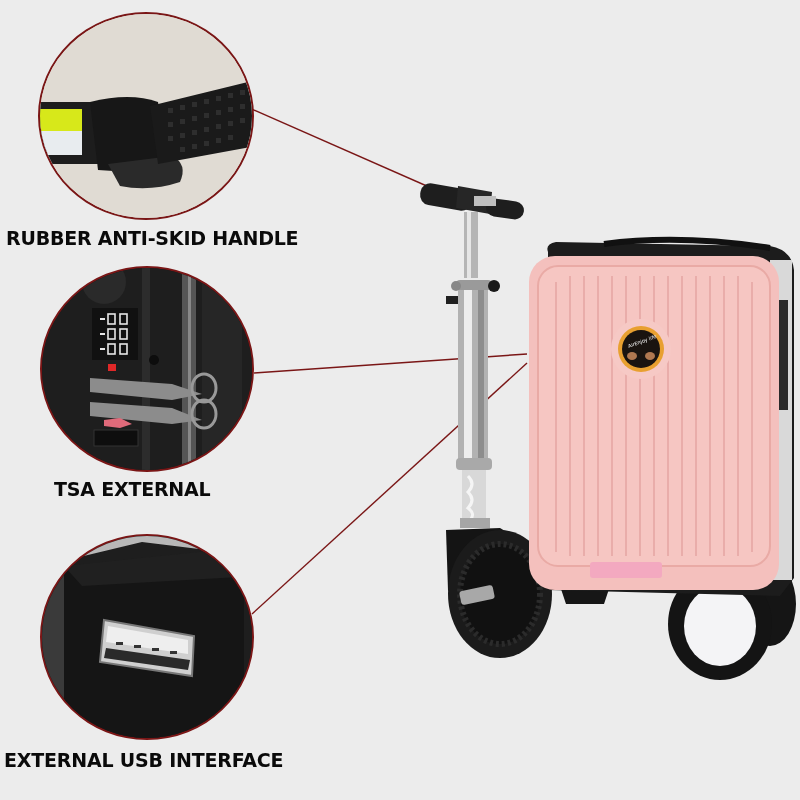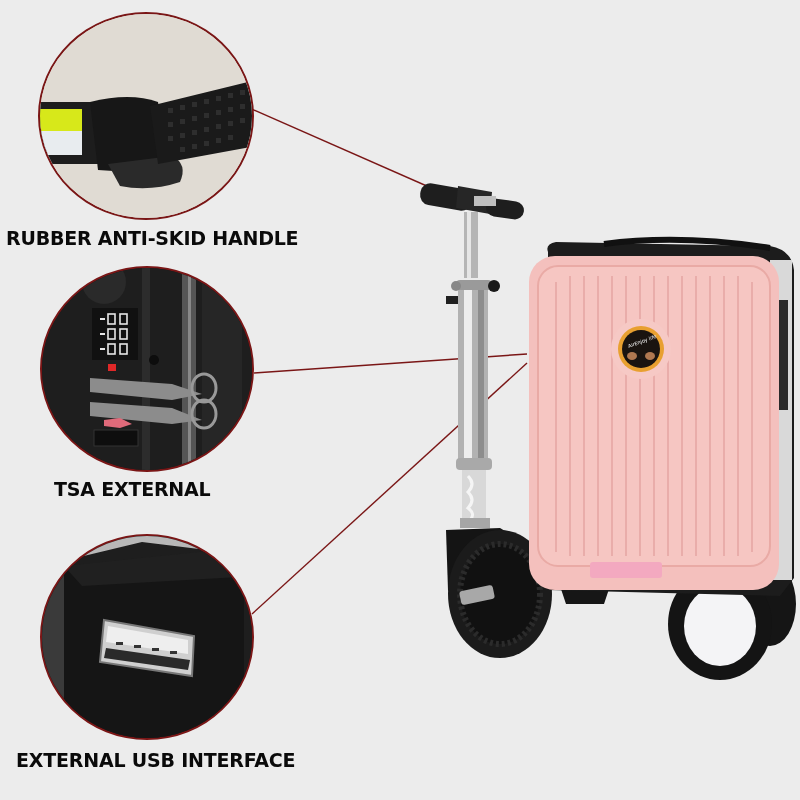--- a/index.html
+++ b/index.html
@@ -121,21 +121,21 @@
       <path d="M66 90 L146 104 L146 118 L64 106 Z" fill="#eeeeee"></path>
       <g fill="#333">
         <rect x="74" y="106" width="7" height="3"></rect>
           <rect x="92" y="109" width="7" height="3"></rect>
         <rect x="110" y="112" width="7" height="3"></rect>
           <rect x="128" y="115" width="7" height="3"></rect>
       </g>
       <path d="M64 112 L148 124 L146 134 L62 122 Z" fill="#2a2a2a"></path>
     </svg>
   </div>
-  <div class="label" style="left:16px;top:749px;">EXTERNAL USB INTERFACE</div>
+  <div class="label" style="left:4px;top:749px;">EXTERNAL USB INTERFACE</div>
 
   <svg width="800" height="800" style="position:absolute;left:0;top:0;">
 
     <g>
       <rect x="420" y="186" width="52" height="22" rx="10" fill="#1e1e1e" transform="rotate(10 446 197)"></rect>
       <path d="M458 186 L492 192 L490 214 L456 208 Z" fill="#262626"></path>
       <rect x="486" y="200" width="38" height="18" rx="9" fill="#1e1e1e" transform="rotate(8 505 209)"></rect>
       <rect x="474" y="196" width="22" height="10" fill="#bfbfbf"></rect>
     </g>
 

